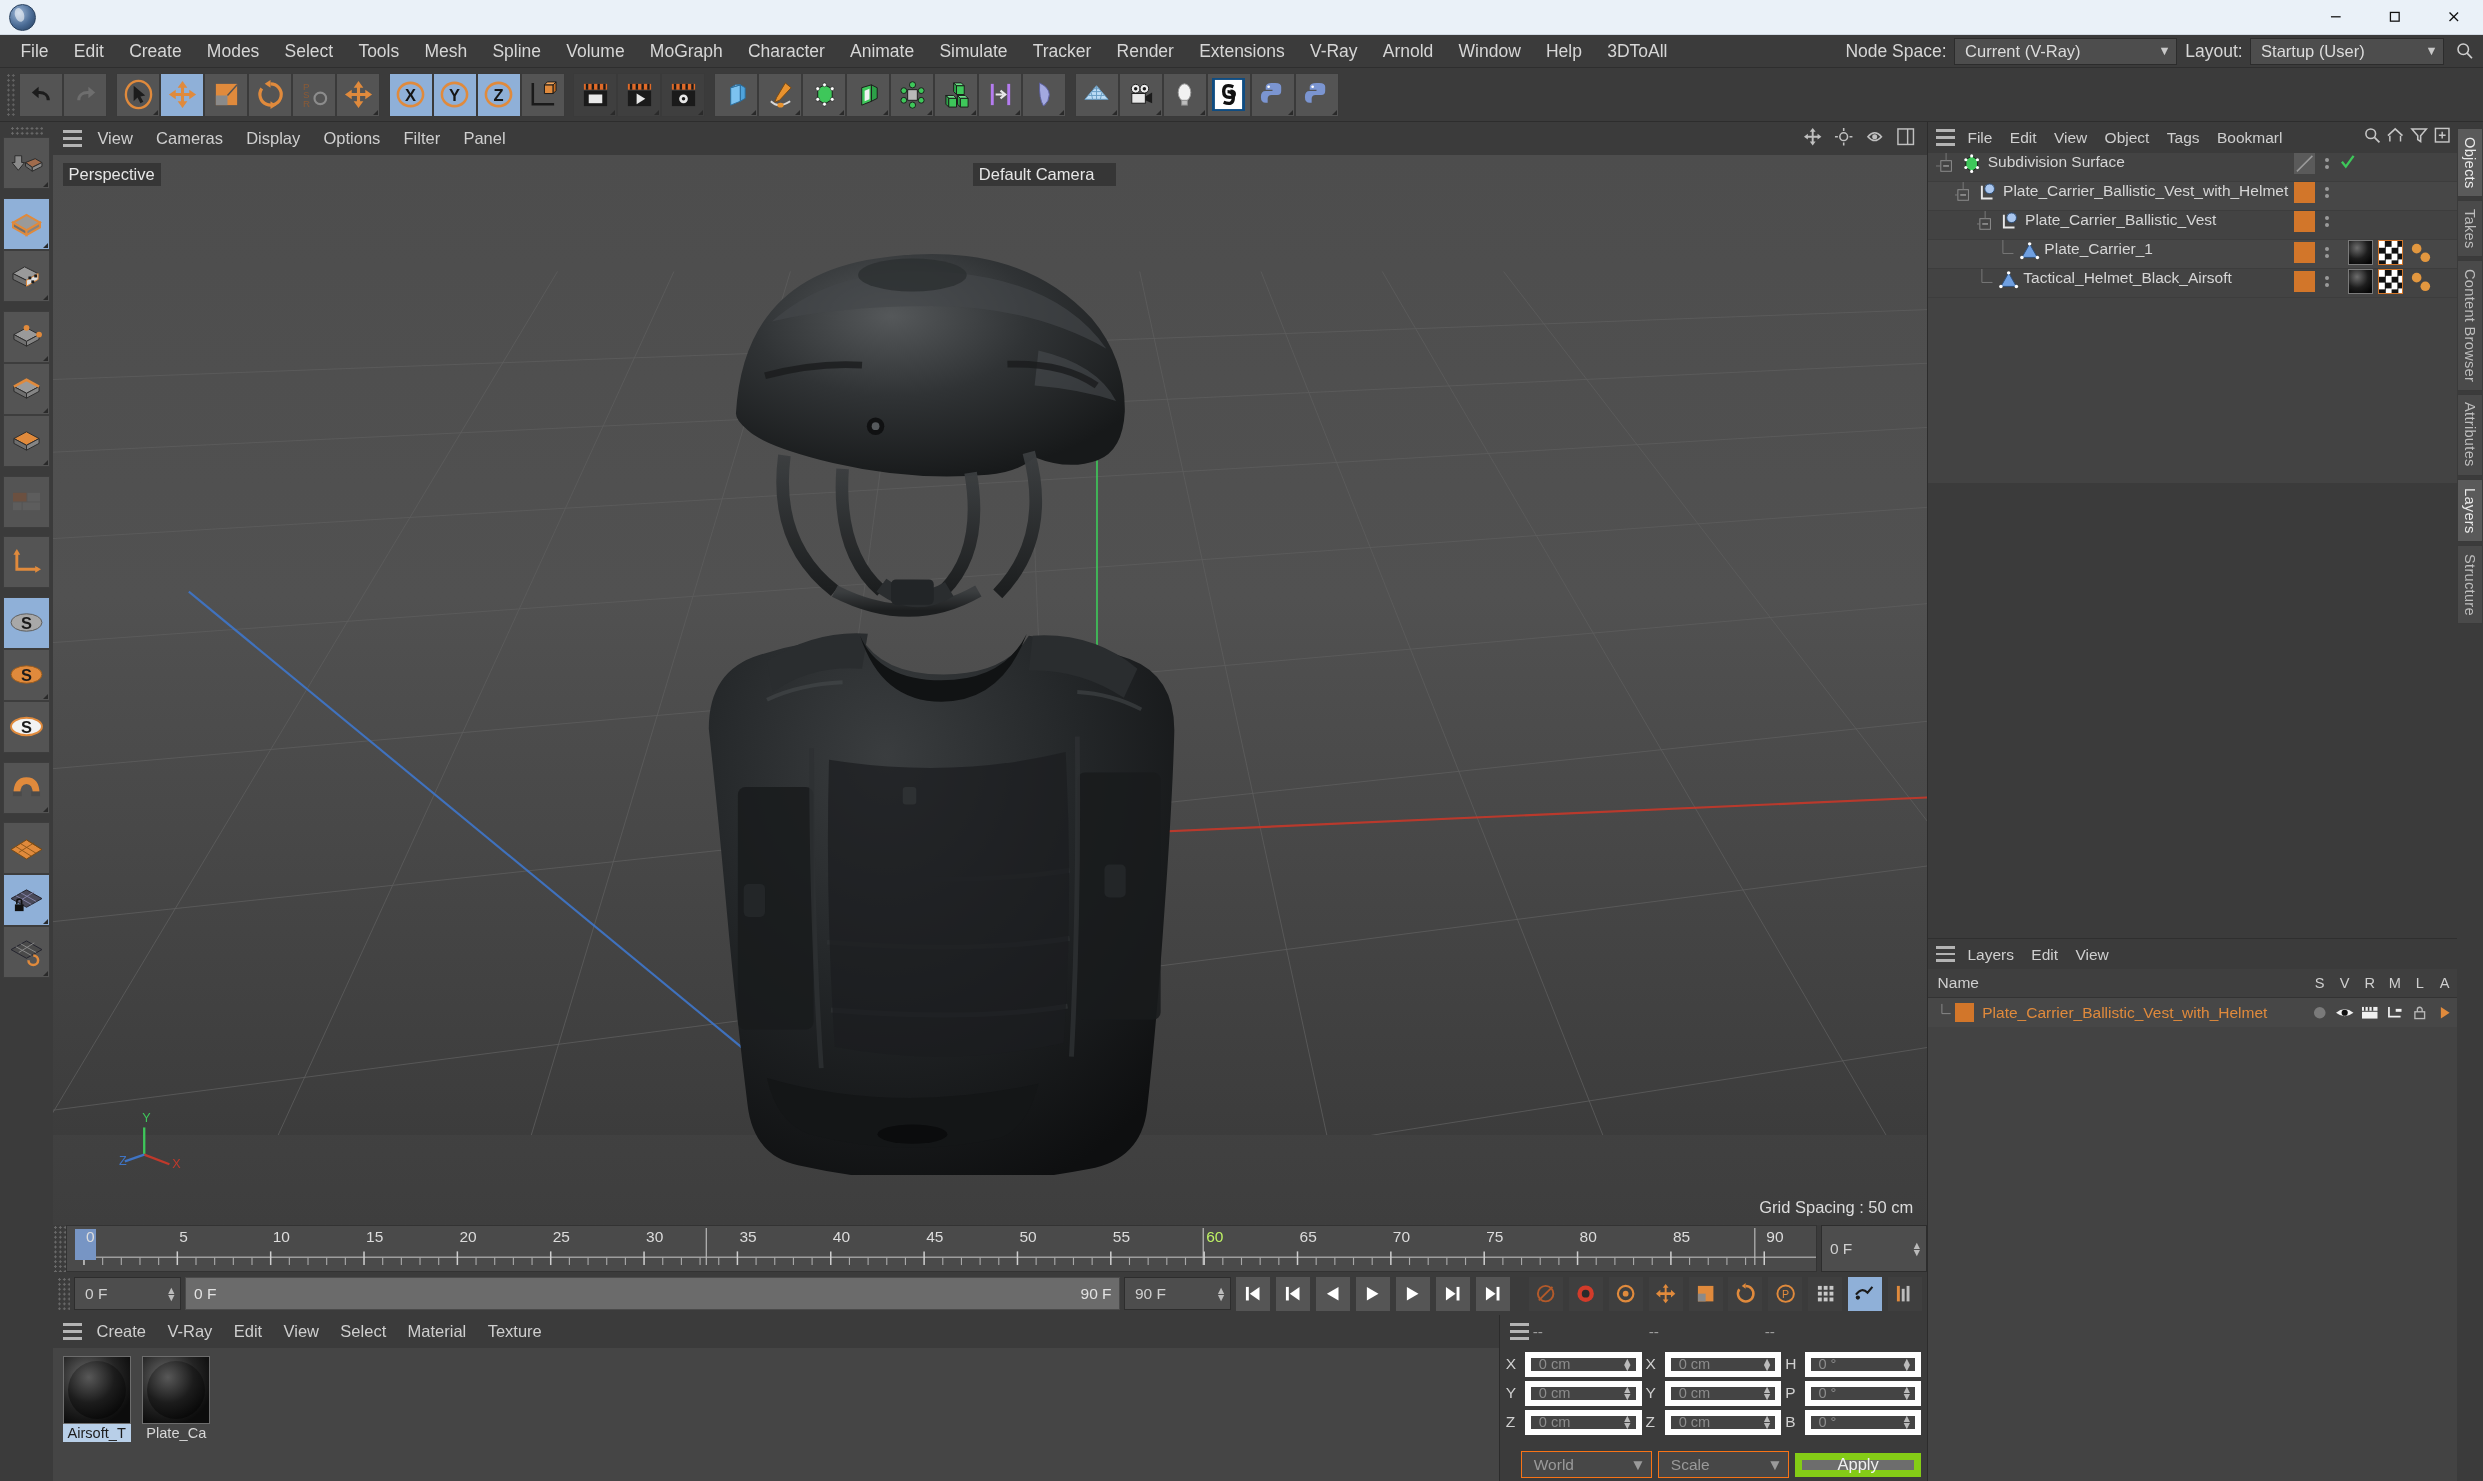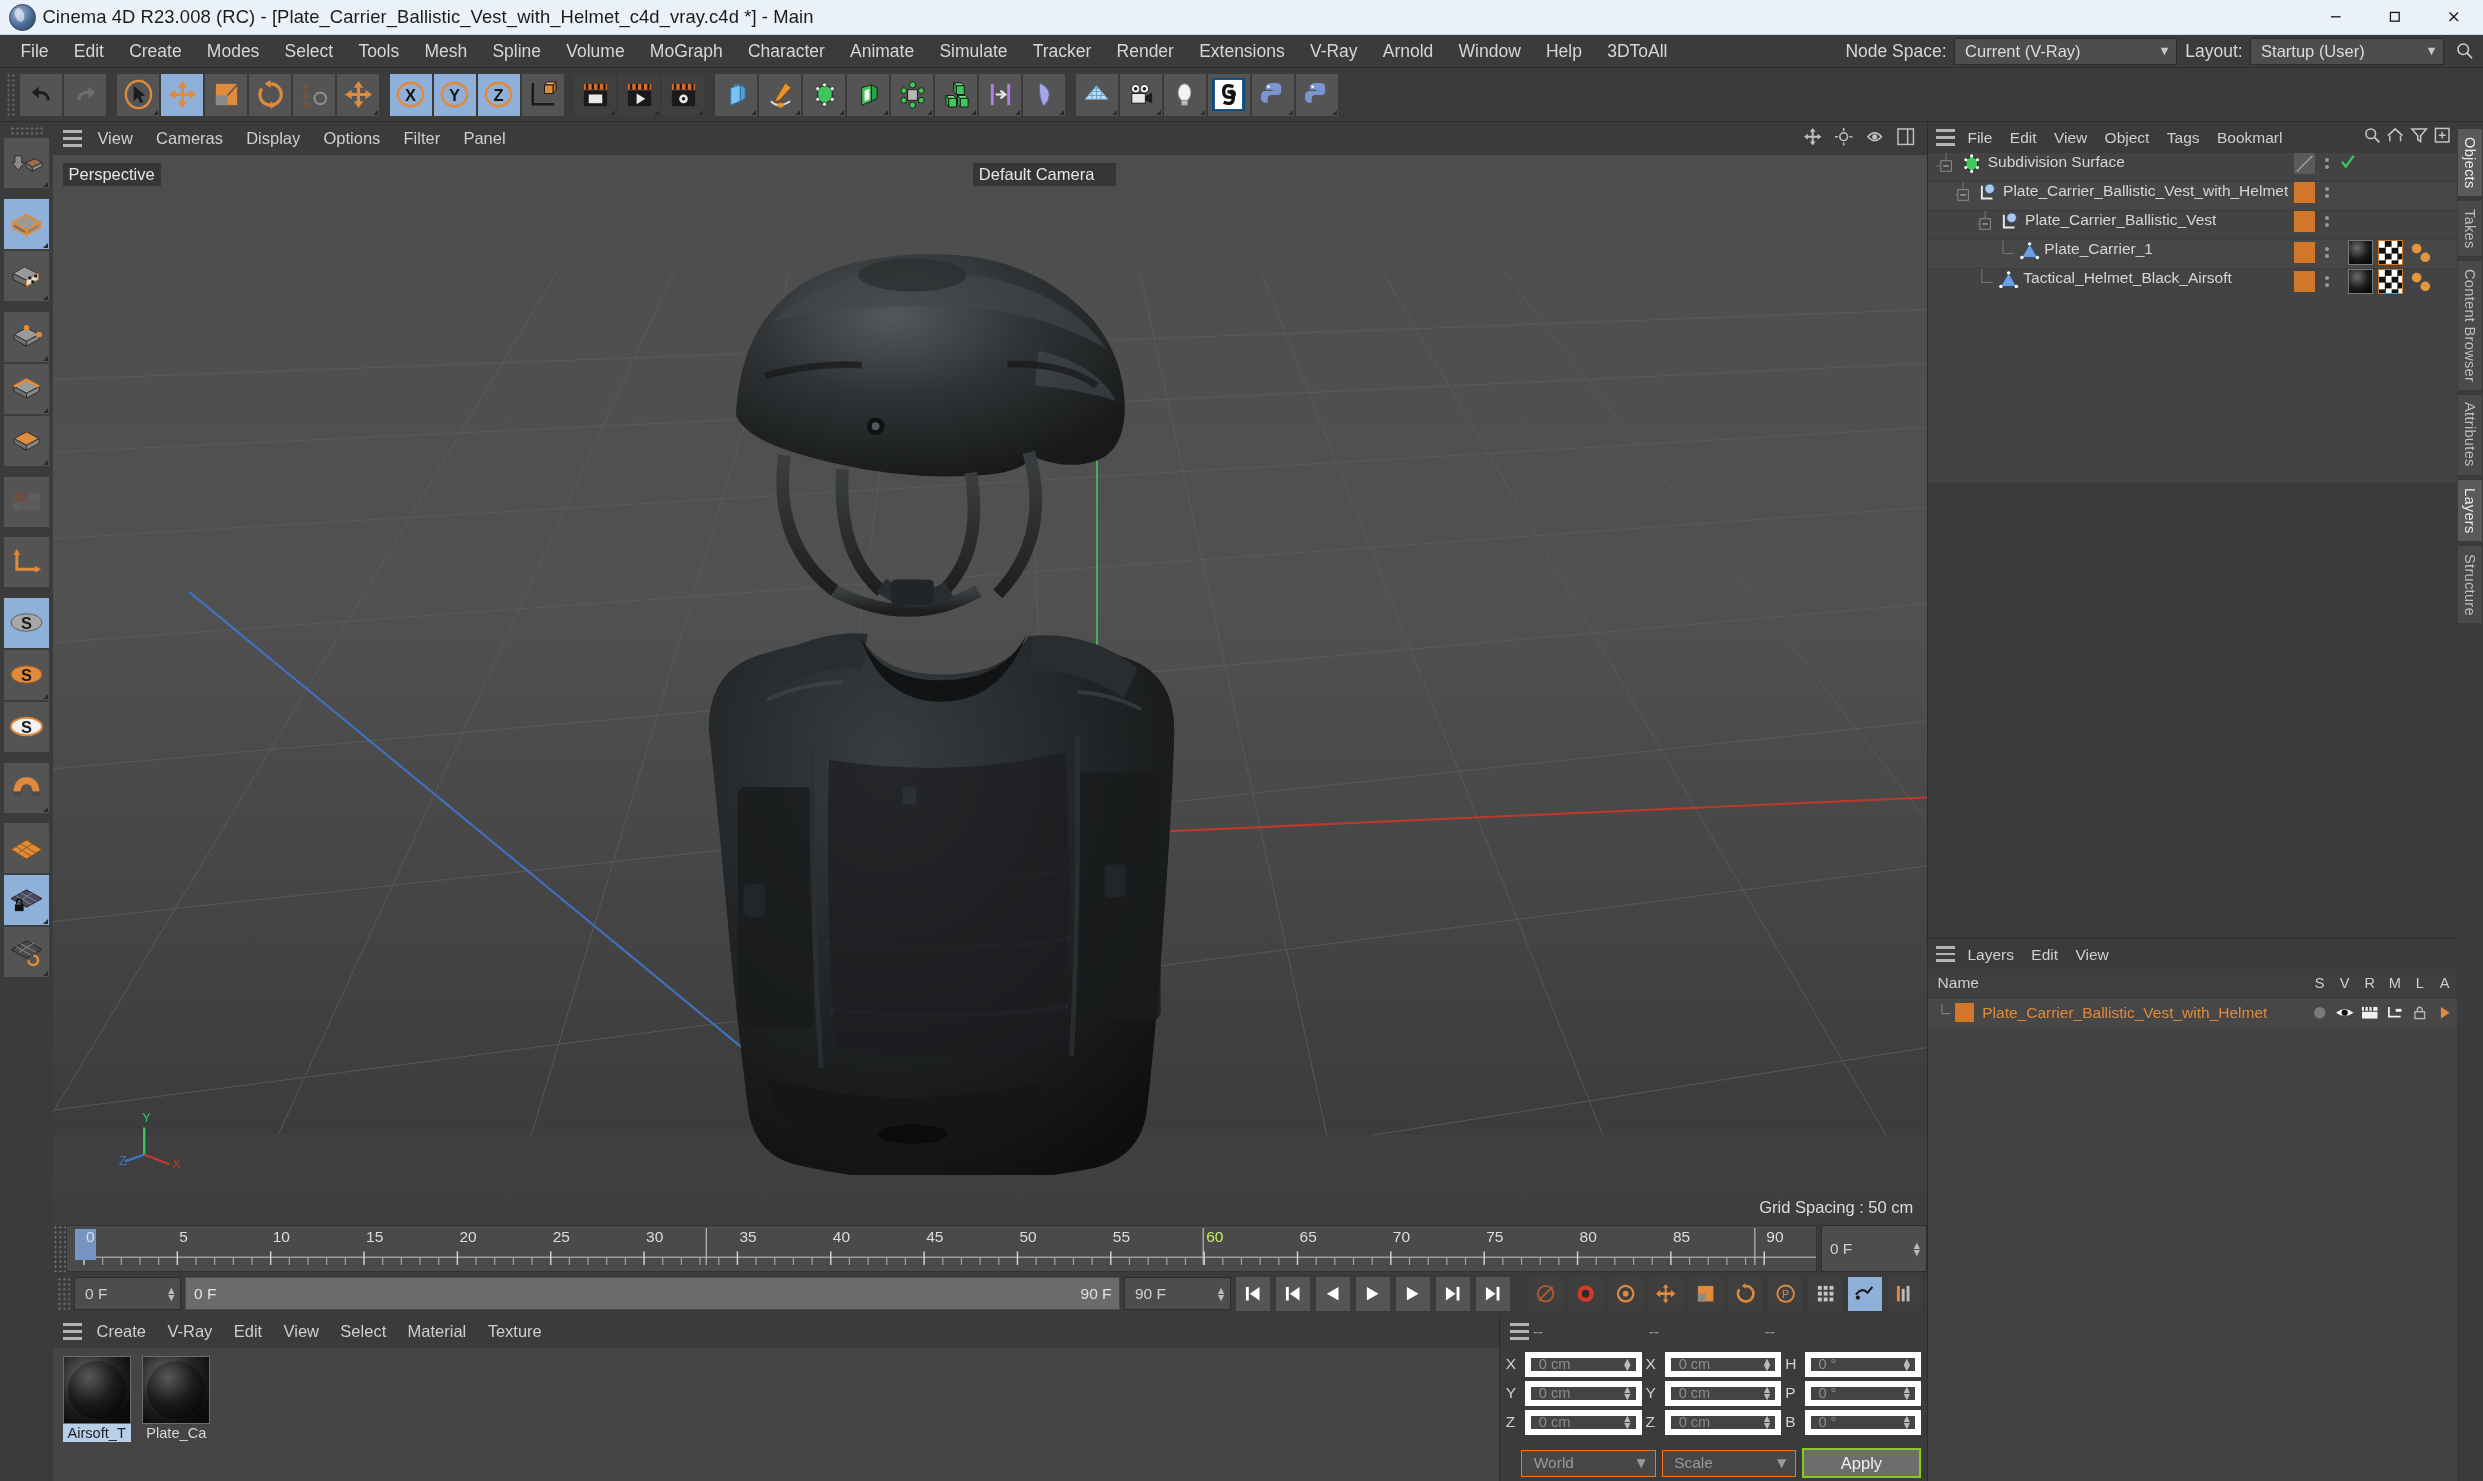--- a/index.html
+++ b/index.html
@@ -131,21 +131,21 @@
   .co-grid { flex:1 1 auto; padding:3.9px 5.8px 5.8px 5.8px; }
   .co-row { display:flex; align-items:center; gap:3.9px; margin-bottom:3.9px; }
   .co-lab { width:15.5px; font-size:15.5px; color:#d0d0d0; text-align:left; }
   .co-inp { flex:1 1 0; height:25px; background:#444; border:6px solid #ffffff; display:flex;
     align-items:center; padding:0 2.9px 0 7.8px; font-size:14.6px; color:#8d8d8d; }
   .co-inp .v { flex:1 1 auto; }
   .co-foot { display:flex; gap:5.8px; align-items:center; padding:1.9px 5.8px 3.9px 21.3px; }
   .co-sel { flex:1 1 0; height:27px; background:#474747; border:1px solid #f97316;
     display:flex; align-items:center; padding:0 5.8px 0 11.6px; font-size:15.5px; color:#9a9a9a; }
   .co-sel .cv{ flex:1 1 auto; }
-  .co-apply { flex:1 1 0; height:30px; background:#6d6d6d; border:2px solid #84cc16; color:#f0f0f0;
+  .co-apply { flex:1 1 0; height:24px; background:#6d6d6d; border:7px solid #84cc16; color:#f0f0f0;
     font-size:16.5px; display:flex; align-items:center; justify-content:center; }
 
   
   .rightdock { flex:0 0 524px; display:flex; background:#3b3b3b; border-left:1px solid #2c2c2c;}
   .rd-main { flex:1 1 auto; display:flex; flex-direction:column; min-width:0; }
   .rd-tabs { flex:0 0 25px; background:#3b3b3b; display:flex; flex-direction:column;
     align-items:center; padding-top:5.8px; }
   .vtab { writing-mode:vertical-rl; font-size:14.6px; color:#bdbdbd; padding:7.8px 3.9px;
     background:#4a4a4a; border:1px solid #3a3a3a; margin-bottom:2.9px; letter-spacing:0.3px;}
   .vtab.sel { background:#5a5a5a; color:#eaeaea; }
@@ -191,21 +191,20 @@
   .hamb.sm { width:23px; height:17.5px; gap:2.9px; }
   .hamb.sm i { height:1.9px; }
 </style>
 </head>
 <body>
 
 <div id="app">
 
   <div class="titlebar">
     <div class="tb-icon"></div>
-    <div class="tb-title">Cinema 4D R23.008 (RC) - [Plate_Carrier_Ballistic_Vest_with_Helmet_c4d_vray.c4d *] - Main</div>
     <div class="tb-spacer"></div>
     <div class="tb-btns">
       <div class="tb-btn">
         <svg width="13.6" height="13.6" viewBox="0 0 14 14">
             <line x1="2" y1="7" x2="12" y2="7" stroke="#111" stroke-width="1.3"></line>
           </svg>
       </div>
       <div class="tb-btn">
         <svg width="13.6" height="13.6" viewBox="0 0 14 14">
             <rect x="2.5" y="2.5" width="9" height="9" fill="none" stroke="#111" stroke-width="1.3"></rect>

